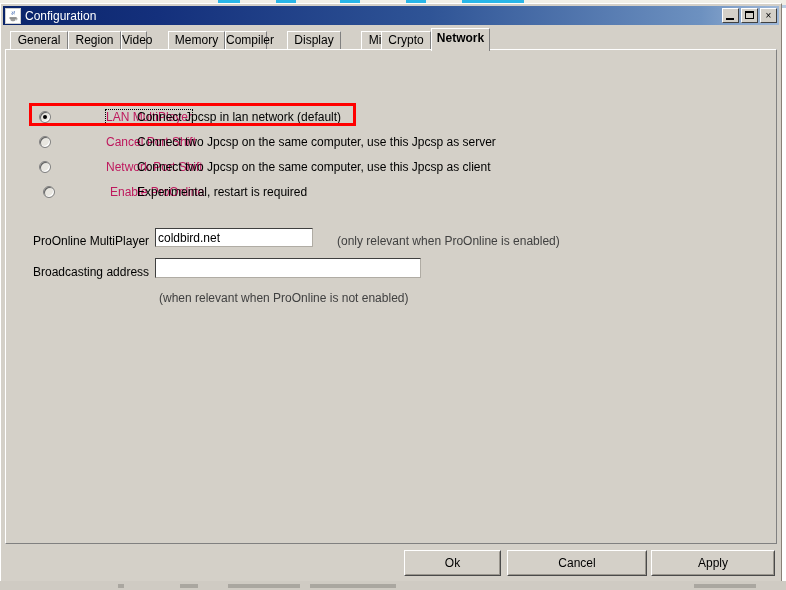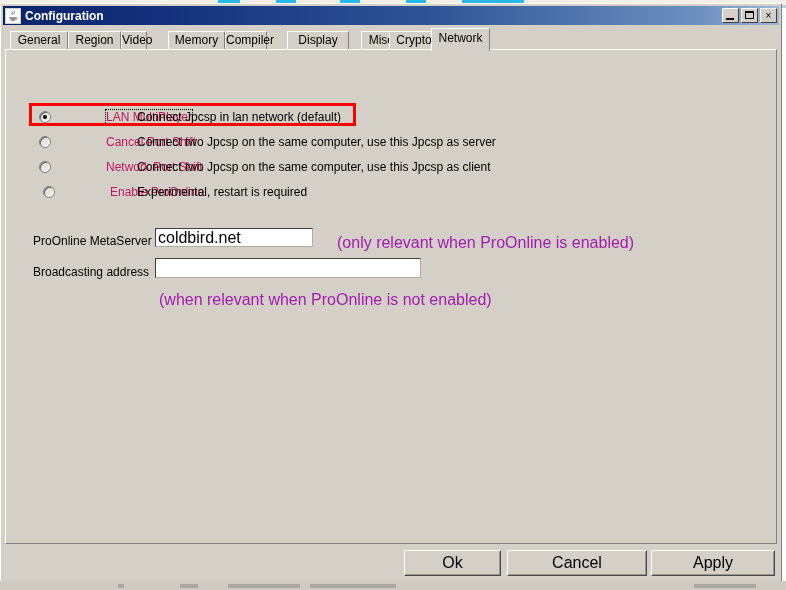--- a/index.html
+++ b/index.html
@@ -65,21 +65,21 @@
     flex: 0 0 auto;
     position: relative;
     background: #ffffff;
     border: 1px solid #cfcfcf;
     box-sizing: border-box;
     overflow: hidden;
   }
   #titlebar .tb-title {
     color: #ffffff;
     font-size: 12px;
-    font-weight: bold;
+    font-weight: normal;
     letter-spacing: 0px;
     white-space: nowrap;
     text-align: center;
   }
   #titlebar .tb-spacer { flex: 1 1 auto; }
   .win-btn {
     width: 17px; height: 15px;
     margin-right: 2px;
     background: #d4d0c8;
     border: 1px solid #ffffff;
@@ -227,44 +227,44 @@
     white-space: nowrap;
   }
   .text-field {
     position: absolute;
     background: #ffffff;
     border: 1px solid #404040;
     border-right-color: #b0aca4;
     border-bottom-color: #b0aca4;
     box-sizing: border-box;
     font-family: "Liberation Sans", sans-serif;
-    font-size: 16px;
+    font-size: 12px;
     color: #000;
     padding: 0 2px;
     line-height: 17px;
     outline: none;
   }
   .note {
     position: absolute;
-    font-size: 16px;
-    color: #a21caf;
+    font-size: 12px;
+    color: #404040;
     white-space: nowrap;
   }
 
   
   .dlg-btn {
     position: absolute;
     height: 26px;
     background: #d4d0c8;
     border: 1px solid #ffffff;
     border-right-color: #4a4a4a;
     border-bottom-color: #4a4a4a;
     box-sizing: border-box;
     font-family: "Liberation Sans", sans-serif;
-    font-size: 16px;
+    font-size: 12px;
     color: #000;
     text-align: center;
     line-height: 24px;
     cursor: default;
   }
   .dlg-btn .inner {
     position: absolute;
     left: 0; top: 0; right: 0; bottom: 0;
     border: 1px solid #d4d0c8;
     border-right-color: #9a968e;
@@ -325,24 +325,24 @@
       <span class="glyph">×</span>
     </div>
   </div>
 
   <div id="tabstrip">
       <div class="tab" style="left: 5px; width: 58px;">General</div>
       <div class="tab" style="left: 63px; width: 53px;">Region</div>
       <div class="tab" style="left: 116px; width: 26px;">Video</div>
       <div class="tab" style="left: 163px; width: 57px;">Memory</div>
       <div class="tab" style="left: 220px; width: 42px;">Compiler</div>
-      <div class="tab" style="left: 282px; width: 62px;">Display</div>
+      <div class="tab" style="left: 282px; width: 54px;">Display</div>
       <div class="tab" style="left: 336px; width: 40px; margin-left: 20px;">Misc</div>
-      <div class="tab" style="left: 384px; width: 50px;">Crypto</div>
-      <div class="tab selected" style="left: 426px; width: 59px;">Network</div>
+      <div class="tab" style="left: 376px; width: 50px;">Crypto</div>
+      <div class="tab selected" style="left: 426px; width: 59px; font-weight: bold;">Network</div>
     </div>
 
   <div id="content-panel">
     <div id="content-inner">
 
       <div id="radio-group">
           <div class="radio-row" style="left: 32px; top: 57px;">
             <span class="radio checked"></span>
             <span class="radio-label focused">LAN MultiPlayer</span>
           </div>
@@ -360,21 +360,21 @@
           <div class="radio-row" style="left: 36px; top: 132px;">
             <span class="radio"></span>
             <span class="radio-label">Enable ProOnline</span>
           </div>
           <div class="radio-desc" style="left: 130px; top: 134px;">Experimental, restart is required</div>
         </div>
 
       <div id="red-highlight" style="left:22px; top:52px; width:327px; height:23px;"></div>
 
       <div id="form-group">
-          <div class="form-label" style="left: 26px; top: 183px;">ProOnline MetaServer</div>
+          <div class="form-label" style="left: 26px; top: 183px;">ProOnline MultiPlayer</div>
           <input type="text" class="text-field" placeholder="" value="coldbird.net" style="left: 148px; top: 177px; width: 158px; height: 19px;">
           <div class="note" style="left: 330px; top: 183px;">(only relevant when ProOnline is enabled)</div>
           <div class="form-label" style="left: 26px; top: 214px;">Broadcasting address</div>
           <input type="text" class="text-field" placeholder="" value="" style="left: 148px; top: 207px; width: 266px; height: 20px;">
           <div class="note" style="left: 152px; top: 240px;">(when relevant when ProOnline is not enabled)</div>
         </div>
 
     </div>
   </div>
 

